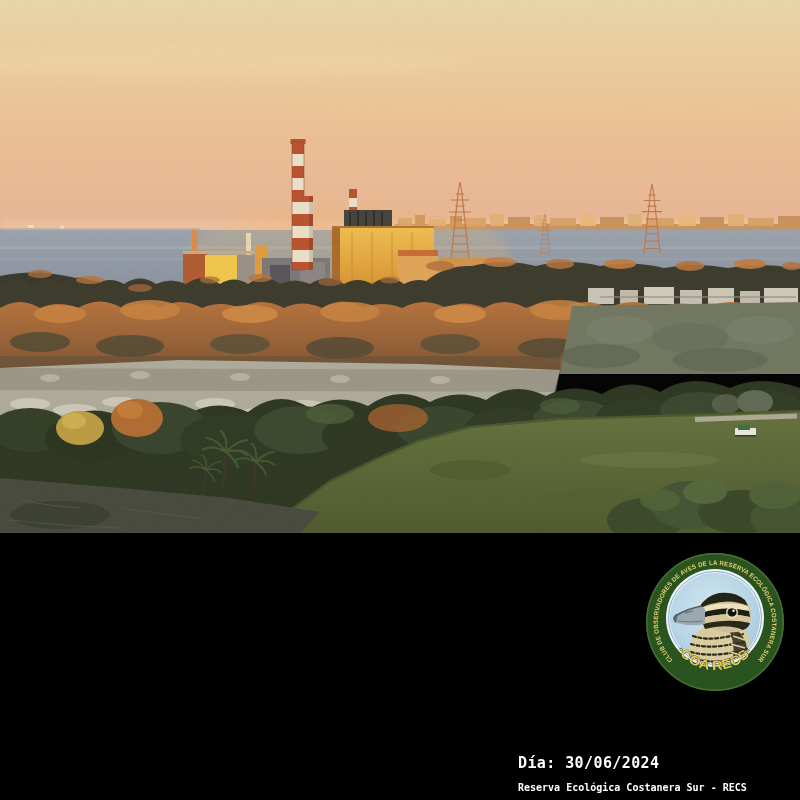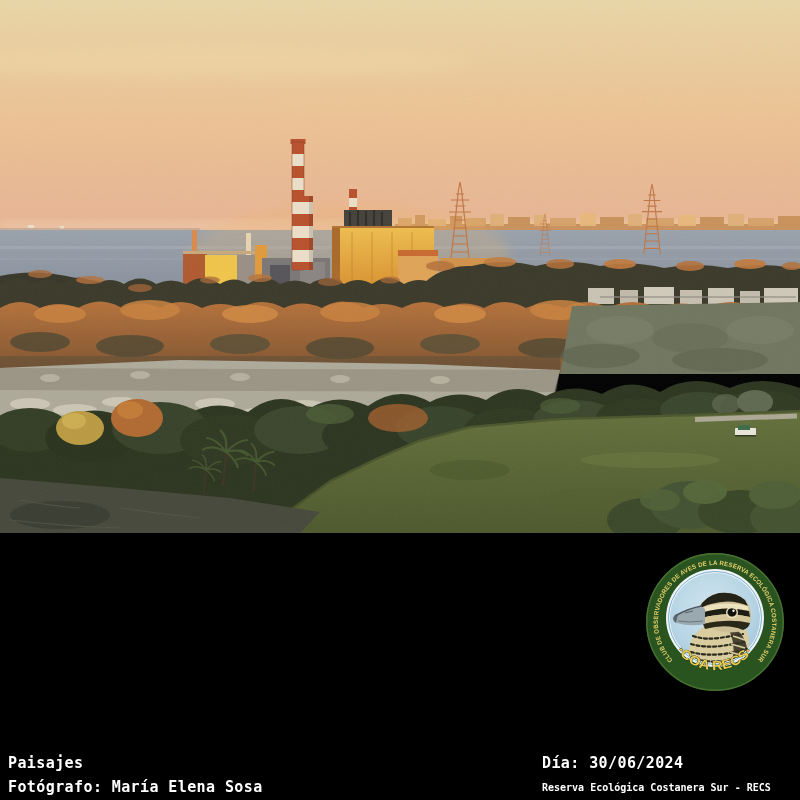--- a/index.html
+++ b/index.html
@@ -1,21 +1,21 @@
 <!DOCTYPE html>
 <html><head>
 <meta charset="utf-8">
 <style>
   html,body{margin:0;padding:0;background:#000;}
   .frame{position:relative;width:800px;height:800px;background:#000;overflow:hidden;
          font-family:"DejaVu Sans Mono","Liberation Mono",monospace;}
   .photo-wrap{position:absolute;left:0;top:0;width:800px;height:533px;}
   .logo-wrap{position:absolute;left:645px;top:552px;width:140px;height:140px;}
   .cap-left{position:absolute;left:8px;top:751px;}
-  .cap-right{position:absolute;left:542px;top:751px;}
+  .cap-right{position:absolute;left:518px;top:751px;}
   .cap-line{font-weight:bold;color:#ffffff;white-space:pre;}
   .cap-big{font-size:15px;line-height:24px;letter-spacing:.4px;}
   .cap-small{font-size:10px;line-height:25px;letter-spacing:0;}
   svg{display:block;}
 </style>
 </head>
 <body>
 
 <div class="frame">
 
@@ -353,22 +353,18 @@
 
     <text font-family="Liberation Sans, sans-serif" font-size="6.4" font-weight="bold" letter-spacing="0.2" fill="#e3cf6d">
       <textPath href="#ringP" startOffset="3" textLength="262" lengthAdjust="spacingAndGlyphs">CLUB DE OBSERVADORES DE AVES DE LA RESERVA ECOLÓGICA COSTANERA SUR</textPath>
     </text>
     <text font-family="Liberation Sans, sans-serif" font-size="13" font-weight="bold" stroke="#16300f" stroke-width="0.7" paint-order="stroke" fill="#ecc94f">
       <textPath href="#badgeP" startOffset="1" textLength="88" lengthAdjust="spacingAndGlyphs">·COA RECS·</textPath>
     </text>
   </svg>
   </div>
 
-  <div class="cap-left">
-    <div class="cap-line cap-big">Paisajes</div>
-    <div class="cap-line cap-big">Fotógrafo: María Elena Sosa</div>
-  </div>
   <div class="cap-right">
     <div class="cap-line cap-big">Día: 30/06/2024</div>
     <div class="cap-line cap-small">Reserva Ecológica Costanera Sur - RECS</div>
   </div>
 
 </div>
 
 </body></html>

